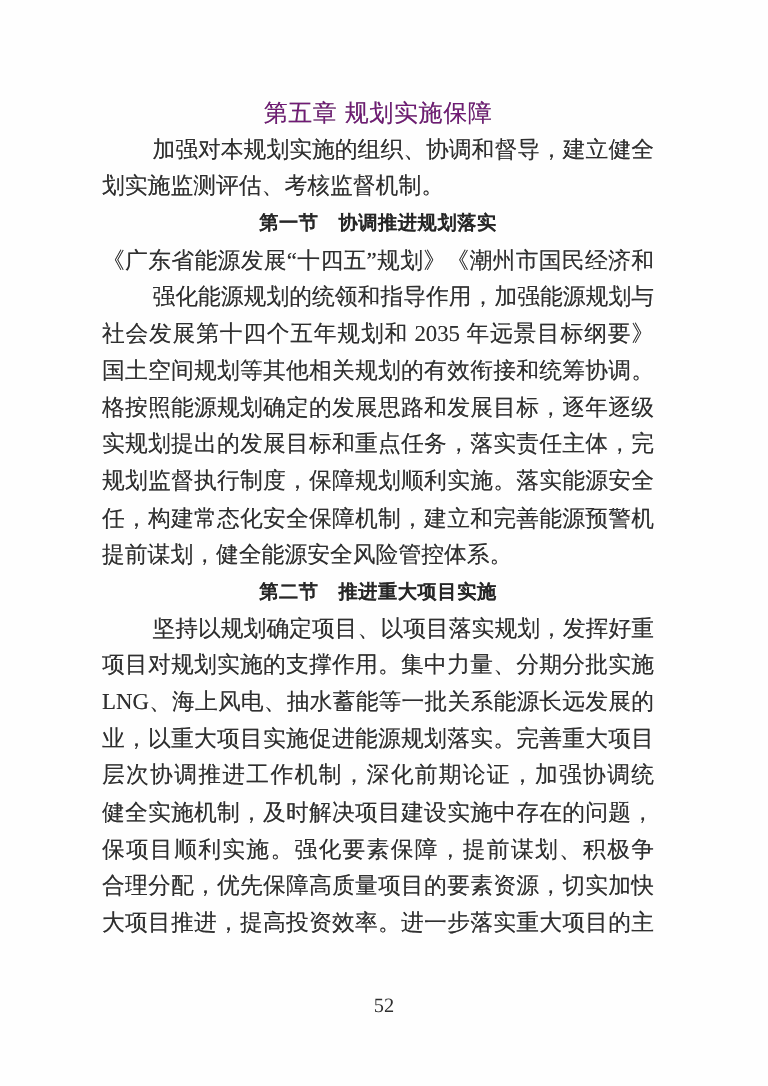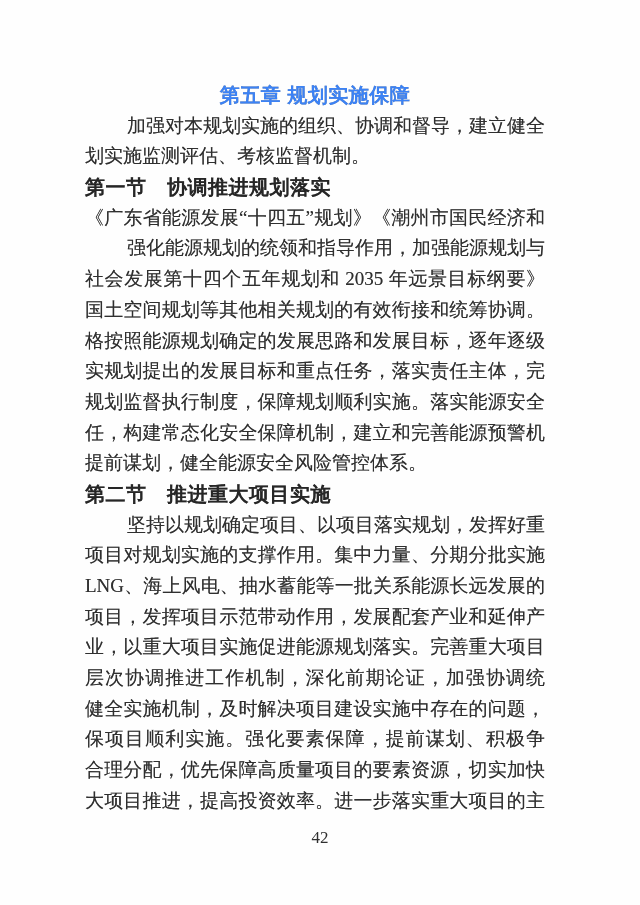--- a/index.html
+++ b/index.html
@@ -29,30 +29,30 @@
   .line {
     white-space: normal;
     text-align: justify;
     text-align-last: justify;
     overflow: hidden;
   }
   .line.end { text-align-last: left; }
   .line.indent { padding-left: 42px; }
   .chapter {
     text-align: center;
-    font-weight: 700;
+    font-weight: 400;
     font-size: 20px;
     letter-spacing: 0.5px;
-    color: #3b82f6;
+    color: #701a75;
     font-family: "Liberation Sans", "DejaVu Sans", sans-serif;
   }
   .section {
-    text-align: left;
+    text-align: center;
     font-weight: 700;
-    font-size: 20px;
+    font-size: 16px;
     letter-spacing: 0.5px;
     color: #262626;
     font-family: "Liberation Serif", "DejaVu Serif", serif;
   }
   .page-number {
     position: absolute;
     left: 0; right: 0; top: 827px;
     text-align: center;
     font-family: "Liberation Serif", "DejaVu Serif", serif;
     font-size: 17px;
@@ -81,24 +81,23 @@
     <div class="row line">实规划提出的发展目标和重点任务，落实责任主体，完善</div>
     <div class="row line">规划监督执行制度，保障规划顺利实施。落实能源安全责</div>
     <div class="row line">任，构建常态化安全保障机制，建立和完善能源预警机制</div>
     <div class="row line end">提前谋划，健全能源安全风险管控体系。</div>
 
     <div class="row section">第二节　推进重大项目实施</div>
 
     <div class="row line indent">坚持以规划确定项目、以项目落实规划，发挥好重大</div>
     <div class="row line">项目对规划实施的支撑作用。集中力量、分期分批实施好</div>
     <div class="row line">LNG、海上风电、抽水蓄能等一批关系能源长远发展的重大</div>
-    <div class="row line">项目，发挥项目示范带动作用，发展配套产业和延伸产</div>
     <div class="row line">业，以重大项目实施促进能源规划落实。完善重大项目多</div>
     <div class="row line">层次协调推进工作机制，深化前期论证，加强协调统筹，</div>
     <div class="row line">健全实施机制，及时解决项目建设实施中存在的问题，确</div>
     <div class="row line">保项目顺利实施。强化要素保障，提前谋划、积极争取、</div>
     <div class="row line">合理分配，优先保障高质量项目的要素资源，切实加快重</div>
     <div class="row line">大项目推进，提高投资效率。进一步落实重大项目的主体</div>
 
   </div>
 
-  <div class="page-number">42</div>
+  <div class="page-number">52</div>
 </div>
 
 </body></html>

